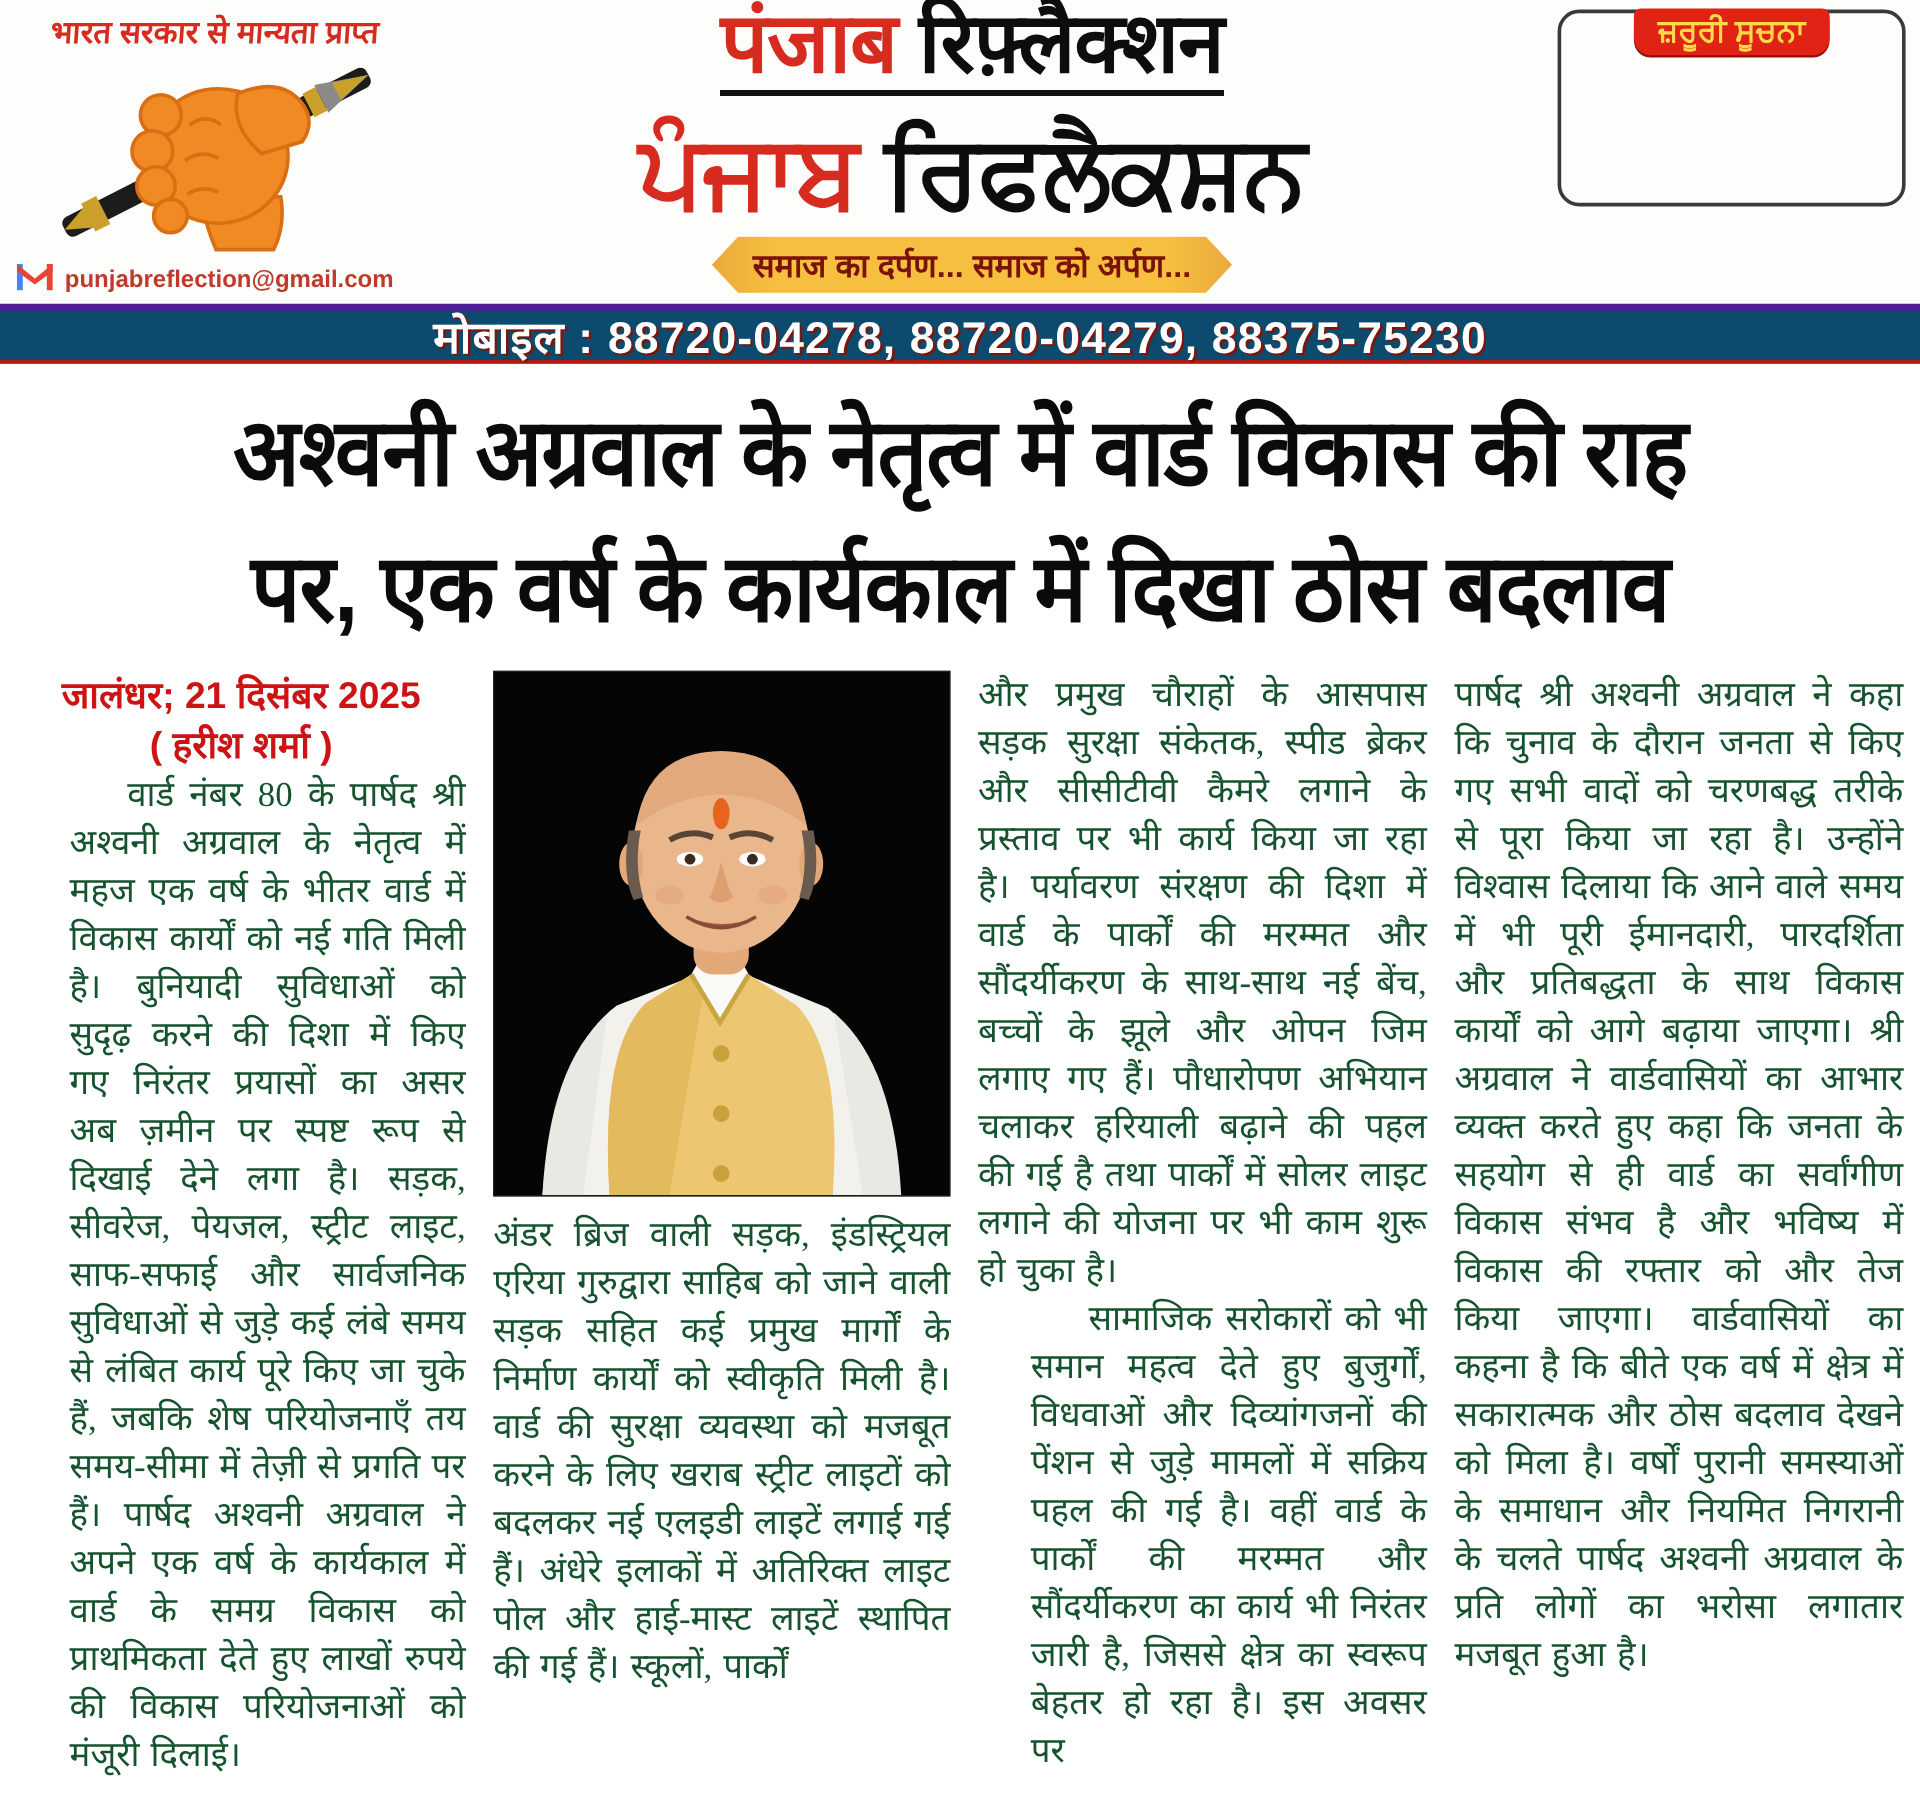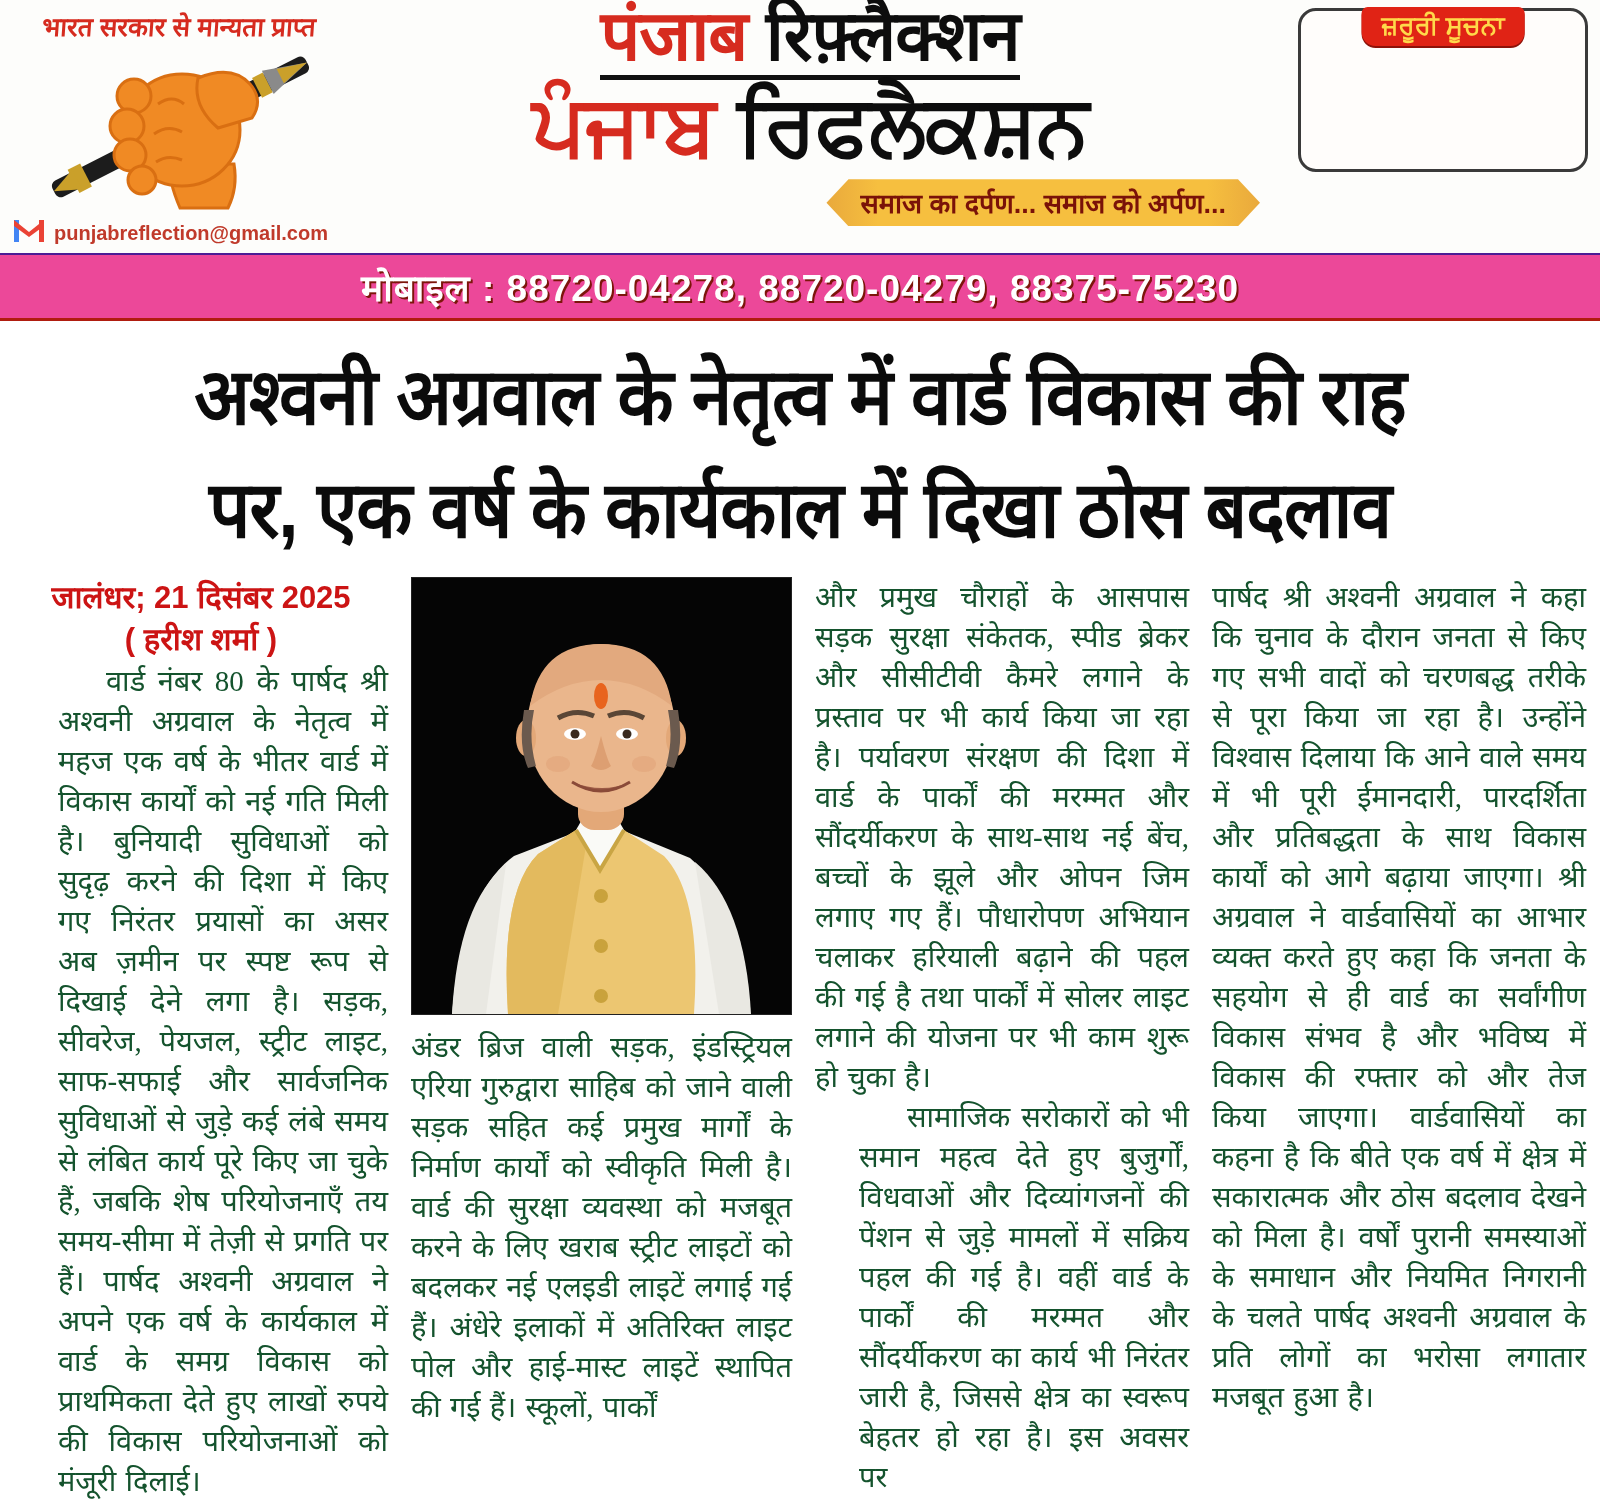--- a/index.html
+++ b/index.html
@@ -21,24 +21,24 @@
   .email-row {
     position:absolute; left:14px; top:220px; width:330px;
     display:flex; align-items:center; gap:10px;
   }
   .email-text { color:#c03a2b; font-weight:bold; font-size:20px;
     font-family:"Liberation Sans","DejaVu Sans",sans-serif; }
   .masthead-center { position:absolute; left:360px; top:0; width:900px; text-align:center; }
   .title-line { font-weight:900; line-height:1.04; white-space:nowrap;
     font-family:"Liberation Sans","DejaVu Sans",sans-serif; }
   .title-hindi { font-size:70px; letter-spacing:-1px; border-bottom:5px solid #111; padding-bottom:2px; display:inline-block; }
-  .title-punjabi { font-size:84px; letter-spacing:-1px; margin-top:2px; }
+  .title-punjabi { font-size:84px; letter-spacing:-1px; margin-top:20px; }
   .t-red { color:#d62b1f; }
   .t-black { color:#0d0d0d; }
-  .sub-row { display:flex; align-items:flex-end; justify-content:center; gap:43px; margin-top:10px;flex-direction:column; }
+  .sub-row { display:flex; align-items:center; justify-content:center; gap:43px; margin-top:10px;flex-direction:column; }
   .tagline-banner {
     background:linear-gradient(90deg,#e9a93c,#f6bf3f 12%,#f6bf3f 88%,#e9a93c);
     color:#7a1208; font-weight:bold; font-size:27px; padding:5px 34px;
     clip-path:polygon(0 50%,22px 0,calc(100% - 22px) 0,100% 50%,calc(100% - 22px) 100%,22px 100%);
     font-family:"Liberation Sans","DejaVu Sans",sans-serif;
   }
   .rni { color:#2a2a33; font-weight:bold; font-size:28px;
     font-family:"Liberation Serif","DejaVu Serif",serif; }
   .notice-box {
     position:absolute; right:12px; top:8px; width:290px; height:164px;
@@ -51,21 +51,21 @@
     padding:3px 20px 5px; border-radius:6px 6px 14px 14px; white-space:nowrap;
     box-shadow:0 2px 0 #8e1209;
     font-family:"Liberation Sans","DejaVu Sans",sans-serif;
   }
   .notice-body {
     color:#232335; font-weight:bold; font-size:20.5px; line-height:1.32;
     padding:4px 14px; font-family:"Liberation Sans","DejaVu Sans",sans-serif;
   }
   
   .mobile-bar {
-    height:68px; background:#ec4899; border-top:2px solid #4c1d95; border-bottom:3px solid #b01d0f;
+    height:50px; background:#0c4a6e; border-top:6px solid #4c1d95; border-bottom:3px solid #b01d0f;
     display:flex; align-items:center; justify-content:center;
   }
   .mobile-bar span {
     color:#ffffff; font-weight:900; font-size:37px; letter-spacing:1px;
     text-shadow:2px 2px 0 #7c150a;
     font-family:"Liberation Sans","DejaVu Sans",sans-serif; white-space:nowrap;
   }
   
   .headline { padding:14px 20px 6px; text-align:center; }
   .headline div {

